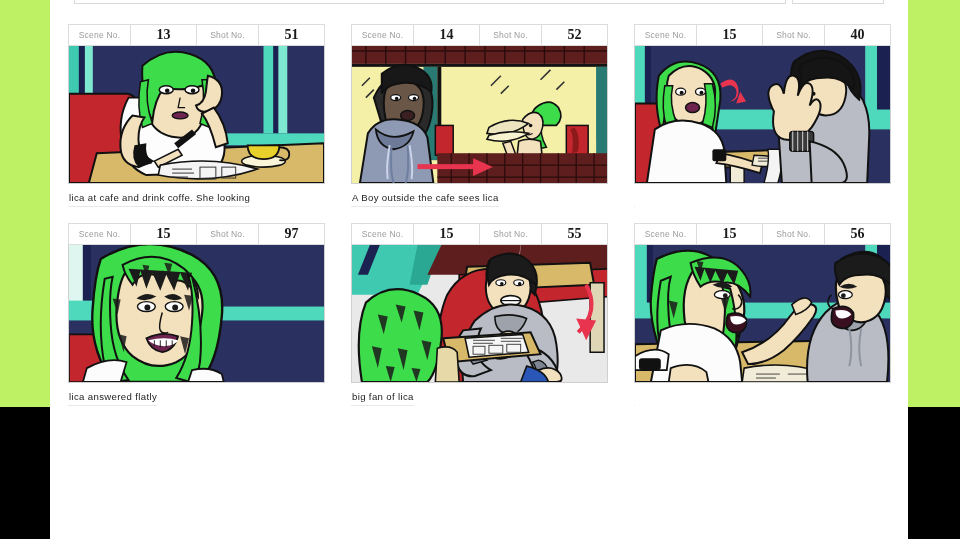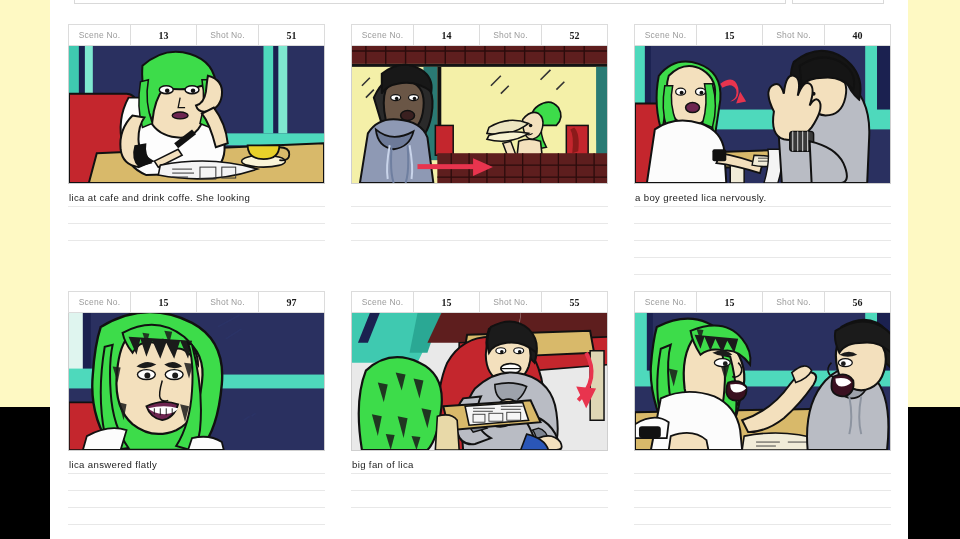--- a/index.html
+++ b/index.html
@@ -1,21 +1,21 @@
 <!DOCTYPE html>
 <html><head>
 <meta charset="utf-8">
 <style>
   * { box-sizing: border-box; margin: 0; padding: 0; }
   html, body {
     width: 960px; height: 539px;
     background: #000; overflow: hidden;
     font-family: "Liberation Sans", sans-serif;
   }
-  #root { position: relative; width: 960px; height: 407px; background: #fef9c3; }
+  #root { position: relative; width: 960px; height: 407px; background: #bef264; }
 
   .page {
     position: absolute; left: 50px; top: 0; width: 858px; height: 539px;
     background: #fff;
   }
 
   
   .titlebar {
     position: absolute; left: 24px; top: -22px; width: 810px; height: 26px;
     display: flex; align-items: center;
@@ -48,34 +48,34 @@
     border-right: 1px solid #dcdcdc; display: flex; align-items: center;
     background: #fff;
   }
   .cell.lbl {
     flex: 0 0 62px; justify-content: center;
     font-size: 8.5px; color: #9b9b9b; letter-spacing: .2px;
   }
   .cell.num {
     flex: 1 1 auto; justify-content: center;
     font-family: "Liberation Serif", serif;
-    font-size: 10px; font-weight: 700; color: #1a1a1a;
+    font-size: 14px; font-weight: 700; color: #1a1a1a;
   }
 
   
   .art {
     width: 100%; height: 138px; border: 1px solid #cfcfcf; border-top: none;
     overflow: hidden; position: relative; background: #1e2348;
   }
   .art svg { display: block; width: 100%; height: 100%; }
 
   
   .caption {
     margin-top: 6px; width: 100%;
-    display: flex; flex-direction: column;
+    display: flex; flex-direction: row;
   }
   .cline {
     height: 17px; border-bottom: 1px solid #e8e8e8;
     font-size: 9.6px; color: #1c1c1c; letter-spacing: .35px;
     line-height: 15px; white-space: nowrap; overflow: hidden;
   }
   .cline:first-child { padding-left: 1px; }
 </style>
 </head>
 <body>
@@ -205,20 +205,21 @@
               <path d="M40 100 q-2 26 2 38 M56 100 q2 26 -2 38" fill="none" stroke="#6f7fa0" stroke-width="2"></path>
               <path d="M38 100 q-4 22 -2 34" fill="none" stroke="#c9d4ea" stroke-width="2"></path>
               <path d="M58 100 q4 22 2 34" fill="none" stroke="#c9d4ea" stroke-width="2"></path>
               <g>
                 <rect x="66" y="119" width="58" height="5" fill="#e8344e"></rect>
                 <path d="M122 113 l20 9 l-20 9 Z" fill="#e8344e"></path>
               </g>
             </svg>
           </div>
           <div class="caption">
+            <div class="cline">A Boy outside the cafe sees lica</div>
             <div class="cline"></div>
             <div class="cline"></div>
             <div class="cline"></div>
           </div>
         </div>
 
         <div class="frame">
           <div class="fhead">
             <div class="cell lbl">Scene No.</div>
             <div class="cell num">15</div>
@@ -264,21 +265,20 @@
               <circle cx="180" cy="48" r="2" fill="#111"></circle>
               <path d="M140 66 q-10 -20 -2 -26 q8 -6 12 8 q2 -20 10 -18 q8 2 4 20 q6 -16 12 -12 q6 4 0 22 q6 -10 10 -4 q4 8 -8 26 q-12 16 -28 12 q-14 -4 -10 -28 Z" fill="#f3e0bd" stroke="#111" stroke-width="2"></path>
               <rect x="156" y="86" width="24" height="20" rx="3" fill="#3a3a3a" stroke="#111" stroke-width="1.5"></rect>
               <g stroke="#d8d8d8" stroke-width="1">
                 <path d="M159 86 v20 M164 86 v20 M169 86 v20 M174 86 v20"></path>
               </g>
               <path d="M176 96 q26 6 34 22 q8 18 -2 20 h-30 Z" fill="#b9bcc4" stroke="#111" stroke-width="2"></path>
             </svg>
           </div>
           <div class="caption">
-            <div class="cline">a boy greeted lica nervously.</div>
             <div class="cline"></div>
             <div class="cline"></div>
             <div class="cline"></div>
             <div class="cline"></div>
           </div>
         </div>
       </div>
 
       <div class="row">
 

